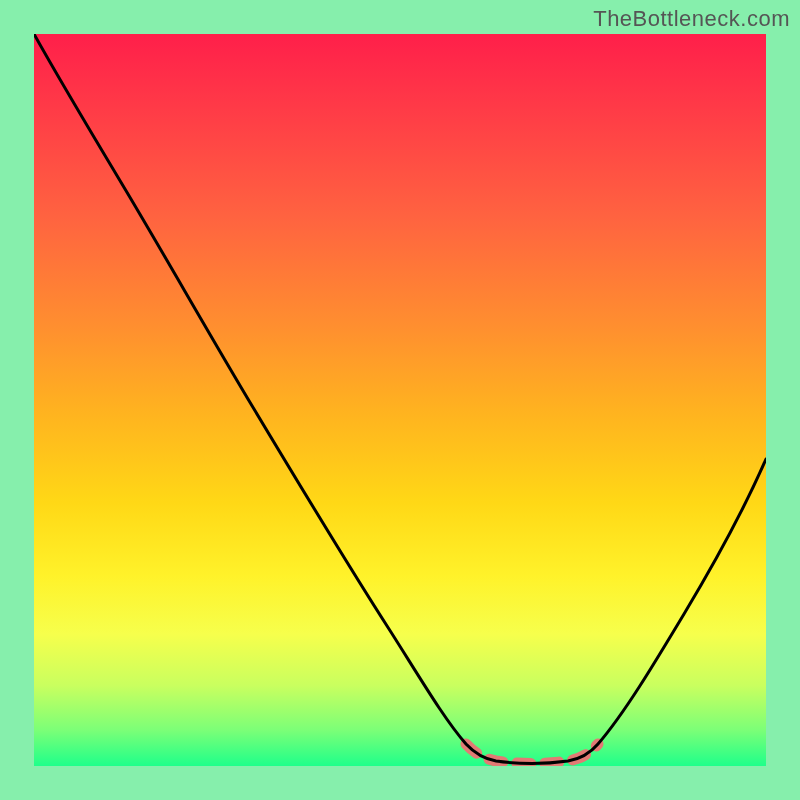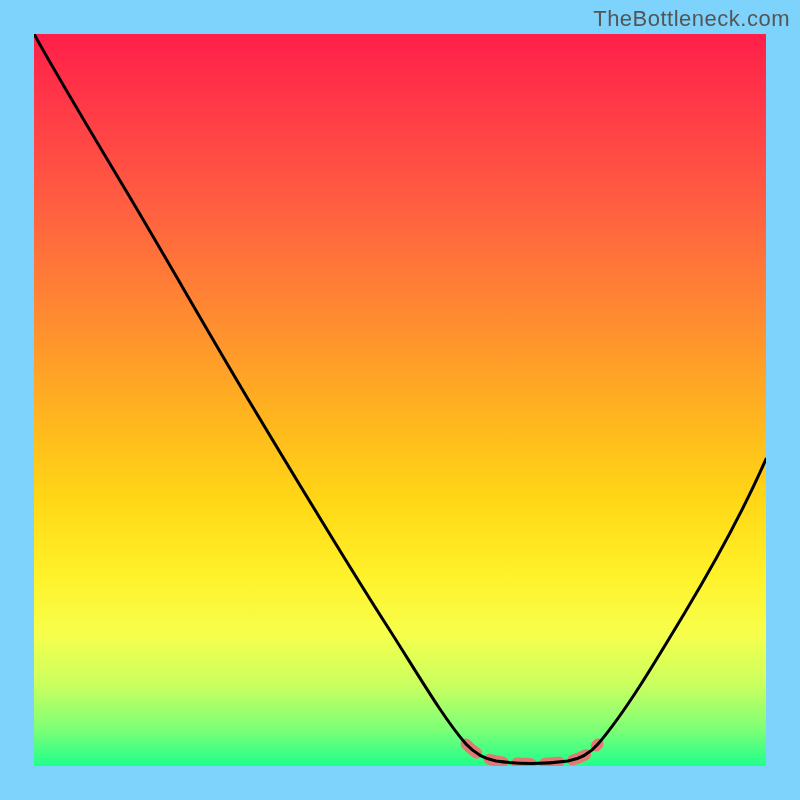--- a/index.html
+++ b/index.html
@@ -8,21 +8,21 @@
     width: 800px;
     height: 800px;
     background: #000;
     overflow: hidden;
     font-family: Arial, Helvetica, sans-serif;
   }
   .frame {
     position: relative;
     width: 800px;
     height: 800px;
-    background: #7dd3fc;
+    background: #86efac;
   }
   .watermark {
     position: absolute;
     top: 6px;
     right: 10px;
     color: #555;
     font-size: 22px;
     font-weight: 500;
     letter-spacing: 0.5px;
     z-index: 5;

